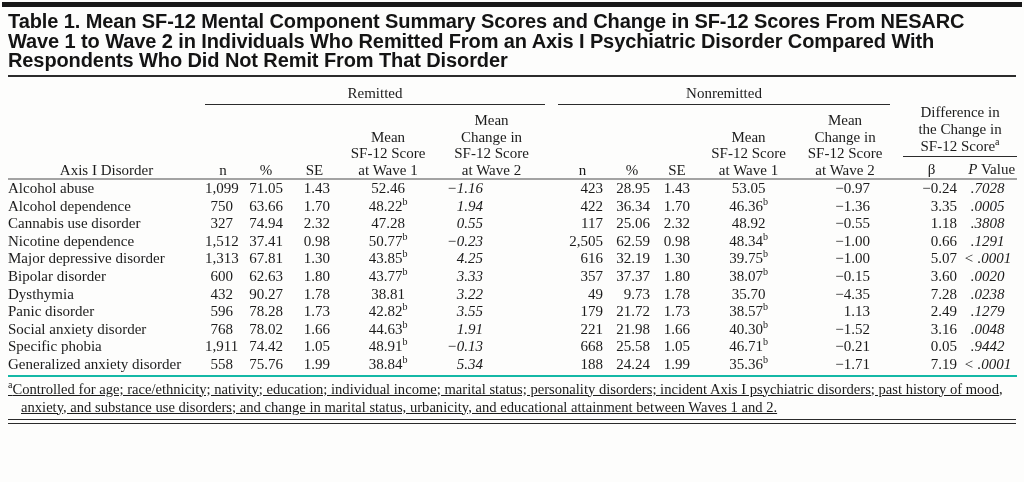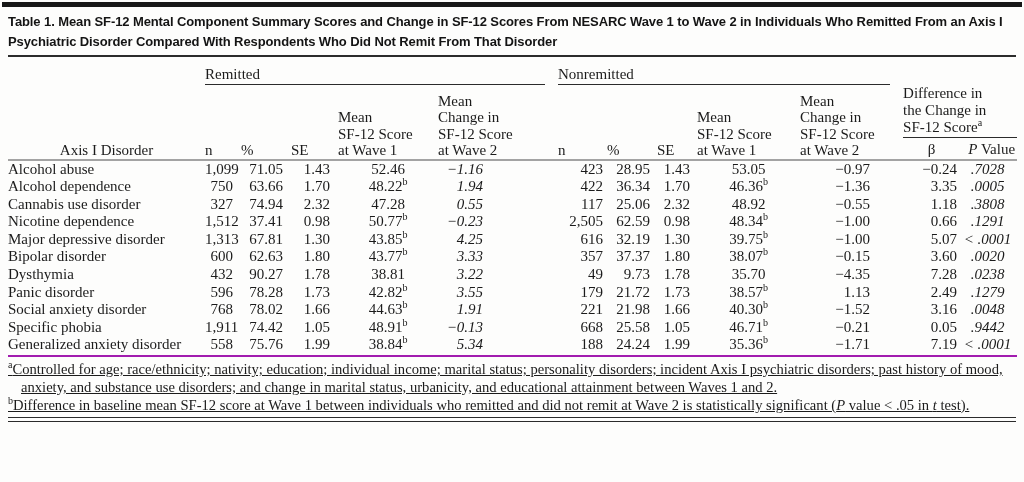--- a/index.html
+++ b/index.html
@@ -1,39 +1,39 @@
 <!DOCTYPE html>
 <html><head>
 <meta charset="utf-8">
 <style>
   html,body{margin:0;padding:0;background:#fdfdfc;}
   body{width:1024px;height:482px;overflow:hidden;color:#1b1b1b;
        font-family:"Liberation Serif",serif;}
   .page{padding:0 8px;box-sizing:border-box;width:1024px;}
   .top-bar{height:5px;background:#171717;margin:2px 2px 0 2px;}
   .title{font-family:"Liberation Sans",sans-serif;font-weight:700;
-         font-size:13px;line-height:19.5px;padding-top:5px;letter-spacing:-0.1px;color:#141414;}
+         font-size:20px;line-height:19.5px;padding-top:5px;letter-spacing:-0.1px;color:#141414;}
   .title-rule{border-top:2px solid #2c2c2c;margin-top:4px;}
 
   table{border-collapse:collapse;table-layout:fixed;width:1009px;margin-top:4px;}
   td{padding:0;font-size:15px;line-height:17.6px;overflow:hidden;white-space:nowrap;}
 
   
-  thead td{vertical-align:bottom;text-align:left;line-height:16.5px;}
+  thead td{vertical-align:bottom;text-align:center;line-height:16.5px;}
   tr.spanner-row td{height:21px;padding-bottom:2px;}
   .spanner{border-bottom:1.5px solid #2b2b2b;}
   .diff-spanner{border-bottom:1.5px solid #2b2b2b;padding-bottom:1px;line-height:17px;}
   .stubhead{text-align:center;}
   tr.subhead-row td{height:20px;padding-bottom:1px;}
   .beta-h{text-align:center;}
   .pval-h{text-align:right;padding-right:2px;}
 
   
   tbody tr:first-child td{border-top:2px solid #a3a3a3;padding-top:0;}
-  tbody tr:last-child td{border-bottom:2px solid #a21caf;padding-bottom:1px;}
+  tbody tr:last-child td{border-bottom:2px solid #14b8a6;padding-bottom:1px;}
   tbody td:nth-child(1){text-align:left;}
   tbody td:nth-child(2){text-align:right;padding-right:8px;}
   tbody td:nth-child(3){text-align:right;padding-right:8px;}
   tbody td:nth-child(4){text-align:right;padding-right:8px;}
   tbody td:nth-child(5){text-align:center;}
   tbody td:nth-child(6){text-align:right;padding-right:62px;font-style:italic;}
   tbody td:nth-child(8){text-align:right;padding-right:4px;}
   tbody td:nth-child(9){text-align:right;padding-right:7px;}
   tbody td:nth-child(10){text-align:right;padding-right:7px;}
   tbody td:nth-child(11){text-align:center;}
@@ -292,17 +292,16 @@
           <td>−1.71</td>
           <td></td>
           <td>7.19</td>
           <td>&lt; .0001</td>
         </tr>
       </tbody>
   </table>
 
   <div class="footnotes">
     <div class="fn"><sup>a</sup><span>Controlled for age; race/ethnicity; nativity; education; individual income; marital status; personality disorders; incident Axis I psychiatric disorders; past history of mood, anxiety, and substance use disorders; and change in marital status, urbanicity, and educational attainment between Waves 1 and 2.</span></div>
-    <div class="fn"><sup>b</sup><span id="fn-b-body"><span>Difference in baseline mean SF-12 score at Wave 1 between individuals who remitted and did not remit at Wave 2 is statistically significant (</span><i>P</i><span> value &lt; .05 in </span><i>t</i><span> test).</span></span></div>
   </div>
 
   <div class="bottom-rule"></div>
 </div>
 
 </body></html>

